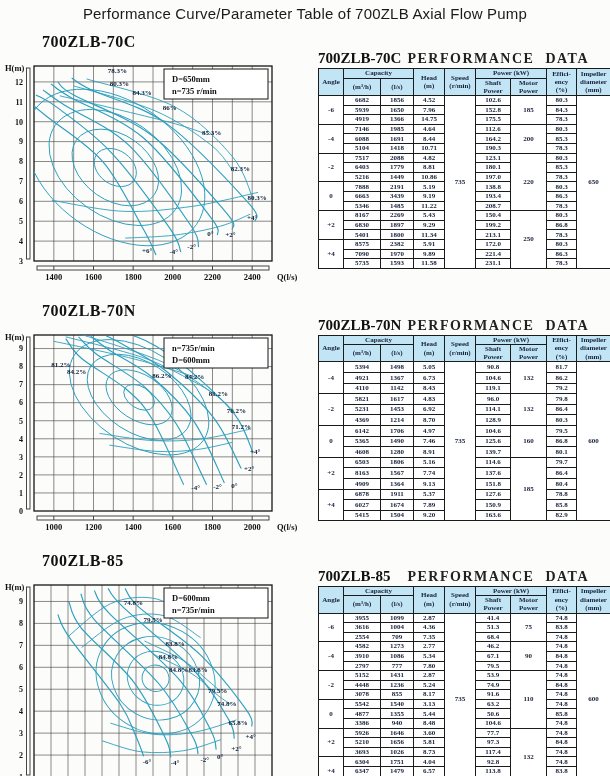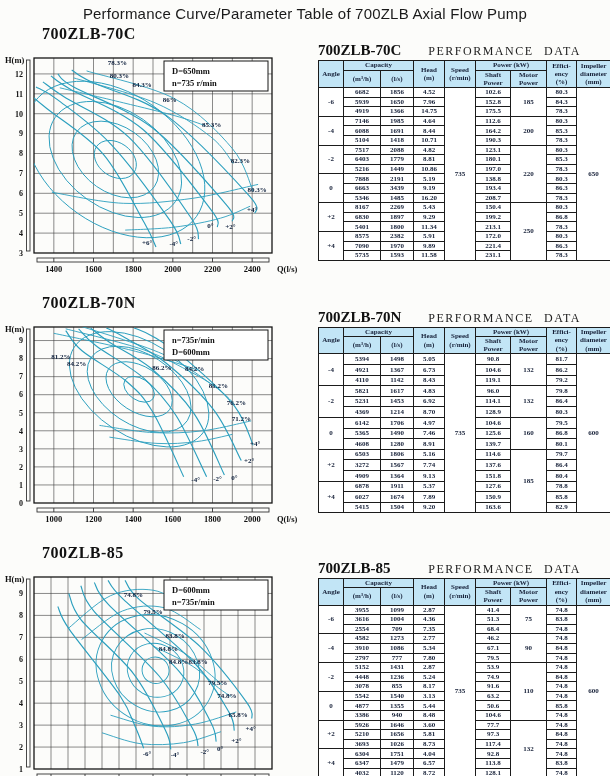--- a/index.html
+++ b/index.html
@@ -1,28 +1,28 @@
 <!DOCTYPE html>
 <html><head>
 <meta charset="utf-8">
 <style>
   *{margin:0;padding:0;box-sizing:border-box}
   html,body{width:610px;height:776px;overflow:hidden}
   body{background:#fcfcfa;font-family:"Liberation Serif",serif;color:#141414}
   .page{padding:5px 4px 0 4px}
   .page-title{font-family:"Liberation Sans",sans-serif;font-size:15px;font-weight:400;
-    text-align:center;color:#1a1a1a;letter-spacing:.2px;margin-bottom:3px}
+    text-align:center;color:#1a1a1a;letter-spacing:.2px;margin-bottom:11px}
   .section{display:flex;align-items:center}
   .section + .section{margin-top:16px}
   .chart-col{width:314px;flex:none}
   .chart-title{font-size:16px;font-weight:bold;letter-spacing:.5px;margin:0 0 1px 38px;color:#111}
   .table-col{flex:1;padding-right:6px}
   .table-head-row{display:flex;align-items:baseline;justify-content:space-between;margin-bottom:1px}
   .model-title{font-size:15px;font-weight:bold;color:#111}
-  .perf-label{font-size:12px;font-weight:normal;letter-spacing:1.5px;word-spacing:6px;color:#222;padding-right:30px}
+  .perf-label{font-size:14px;font-weight:bold;letter-spacing:1.5px;word-spacing:6px;color:#222;padding-right:22px}
   table{border-collapse:collapse;width:292px;table-layout:fixed;background:#fff}
   th,td{border:1px solid #1b1b1b;text-align:center;vertical-align:middle;
     font-size:7px;font-weight:bold;color:#162038;padding:0;line-height:1.18}
   table{border:1.5px solid #111}
   thead th{background:#c2e5f6;white-space:pre-line;font-size:7px}
   td{height:var(--rh,9.5px)}
   svg{display:block}
   text{font-family:"Liberation Serif",serif}
 </style>
 </head>
@@ -259,21 +259,21 @@
             <tr>
               <td>6663</td>
               <td>3439</td>
               <td>9.19</td>
               <td>193.4</td>
               <td>86.3</td>
             </tr>
             <tr>
               <td>5346</td>
               <td>1485</td>
-              <td>16.20</td>
+              <td>11.22</td>
               <td>208.7</td>
               <td>78.3</td>
             </tr>
             <tr>
               <td rowspan="3">+2</td>
               <td>8167</td>
               <td>2269</td>
               <td>5.43</td>
               <td>150.4</td>
               <td rowspan="6">250</td>
@@ -538,21 +538,21 @@
             <tr>
               <td rowspan="3">+2</td>
               <td>6503</td>
               <td>1806</td>
               <td>5.16</td>
               <td>114.6</td>
               <td rowspan="6">185</td>
               <td>79.7</td>
             </tr>
             <tr>
-              <td>3272</td>
+              <td>8163</td>
               <td>1567</td>
               <td>7.74</td>
               <td>137.6</td>
               <td>86.4</td>
             </tr>
             <tr>
               <td>4909</td>
               <td>1364</td>
               <td>9.13</td>
               <td>151.8</td>

